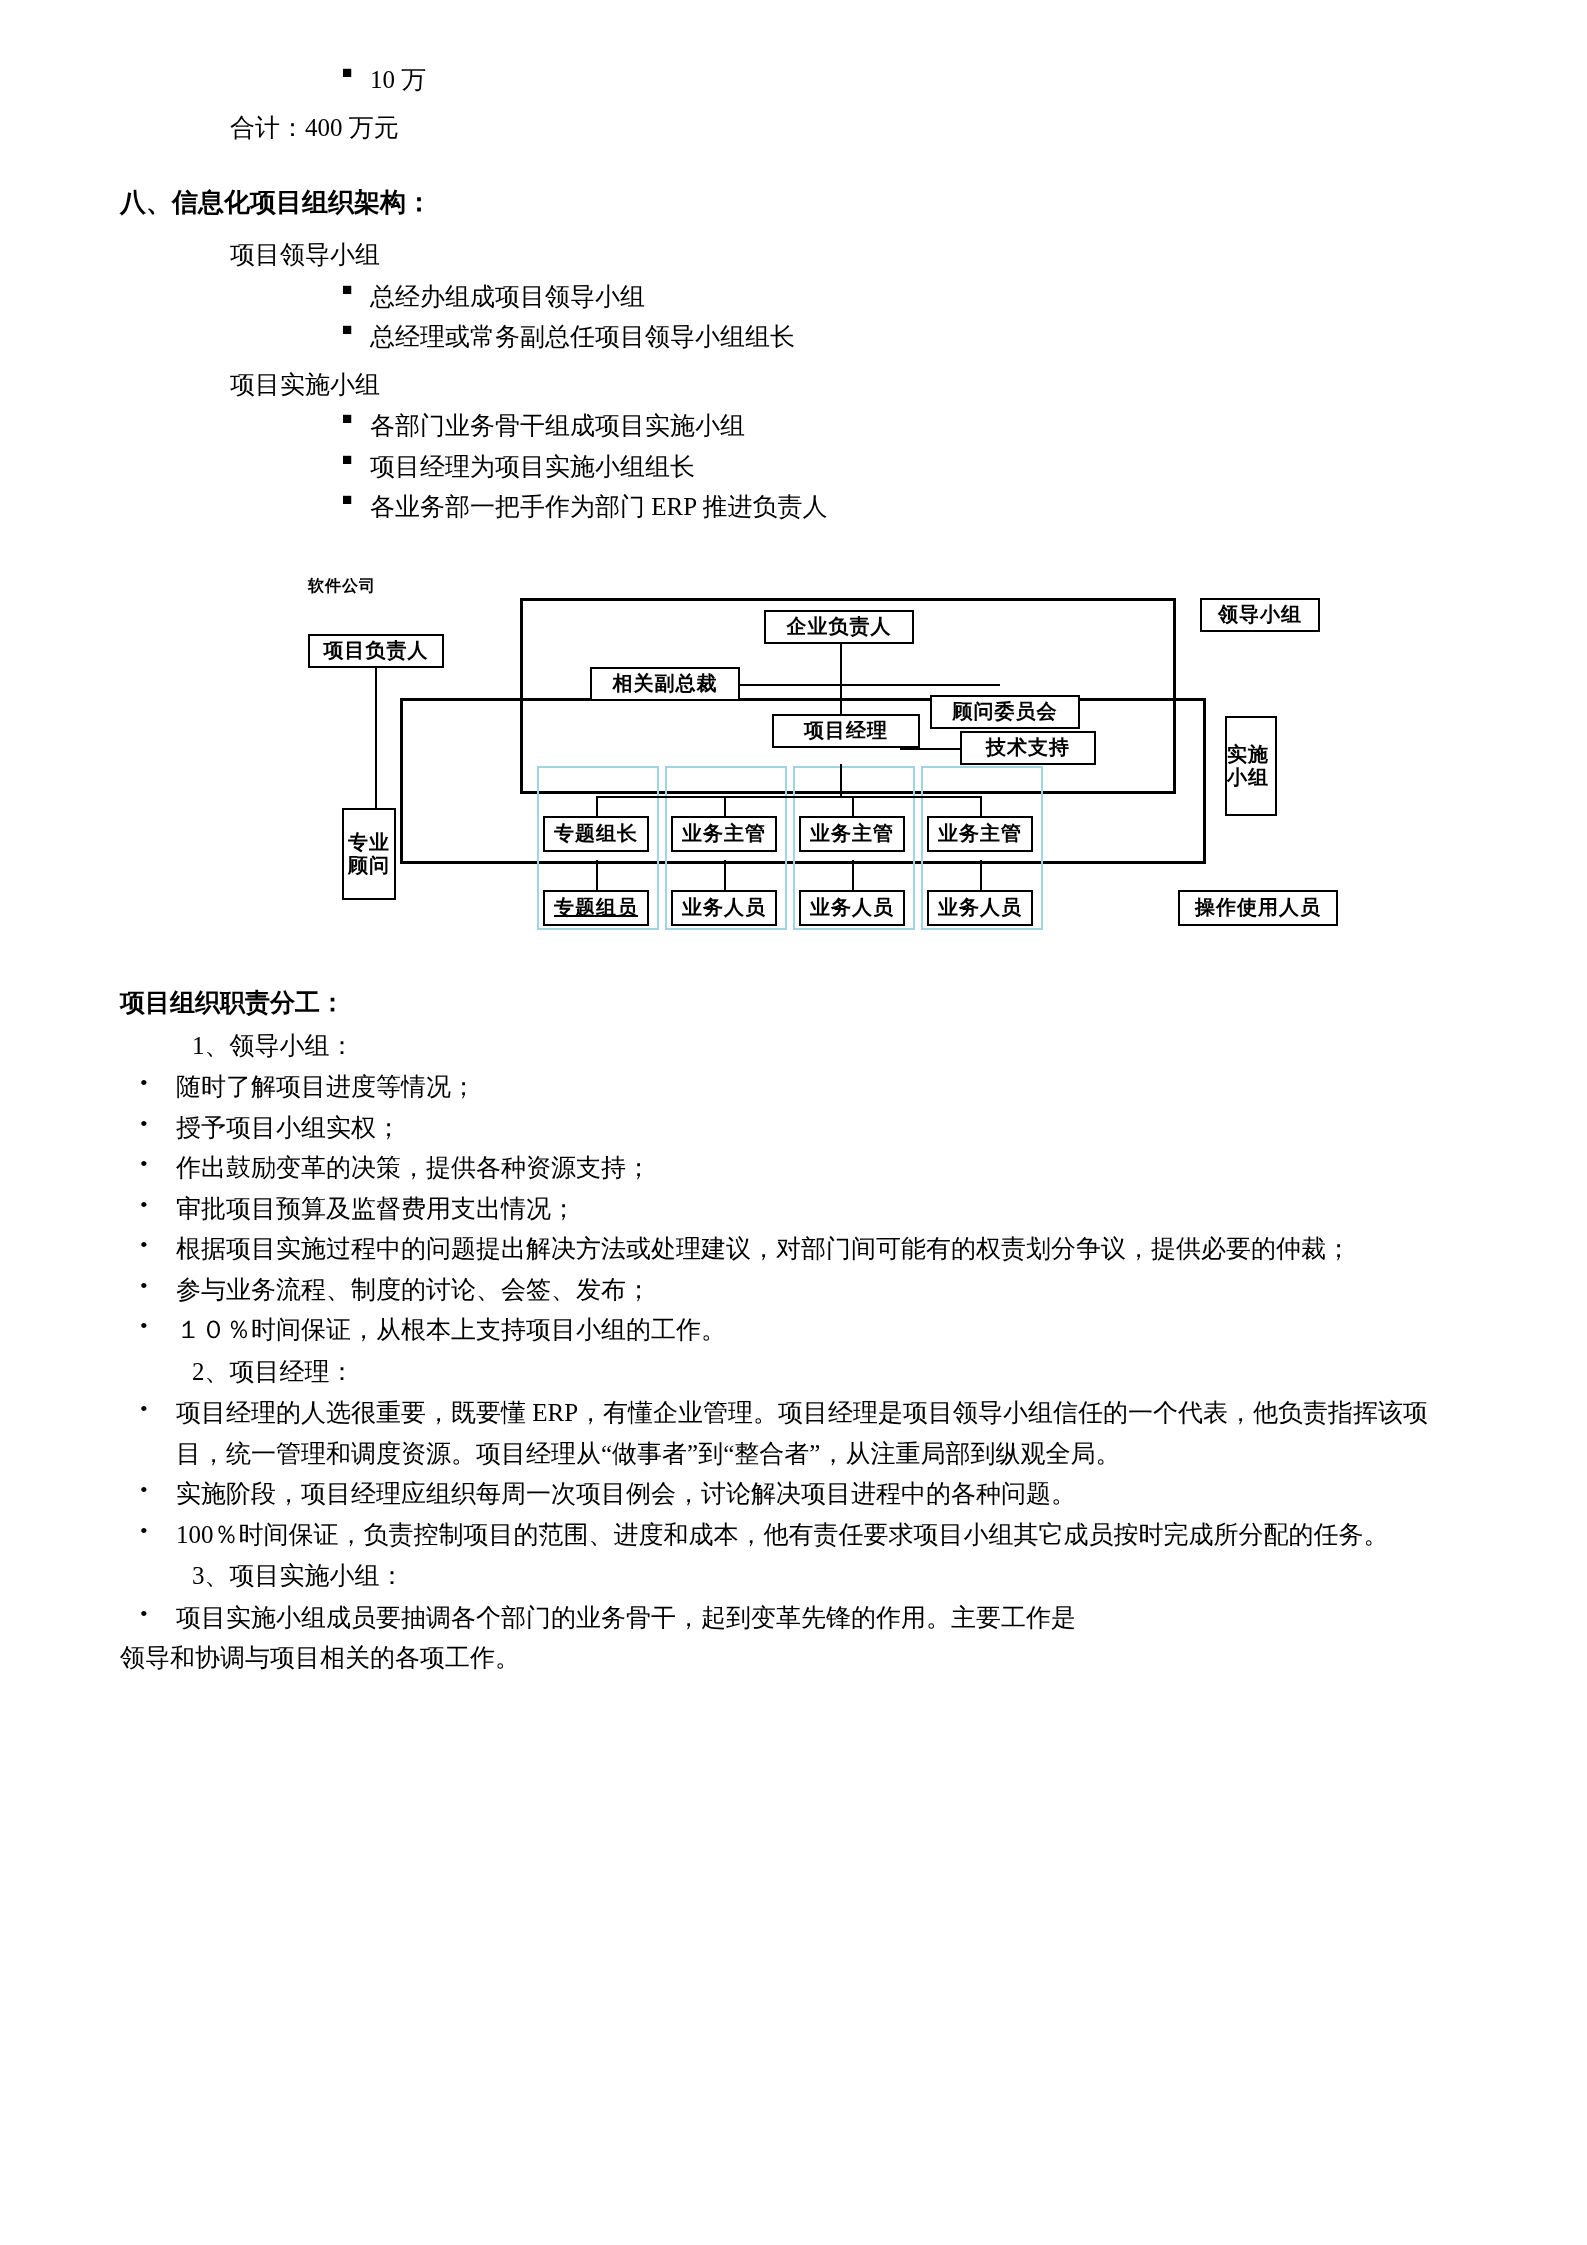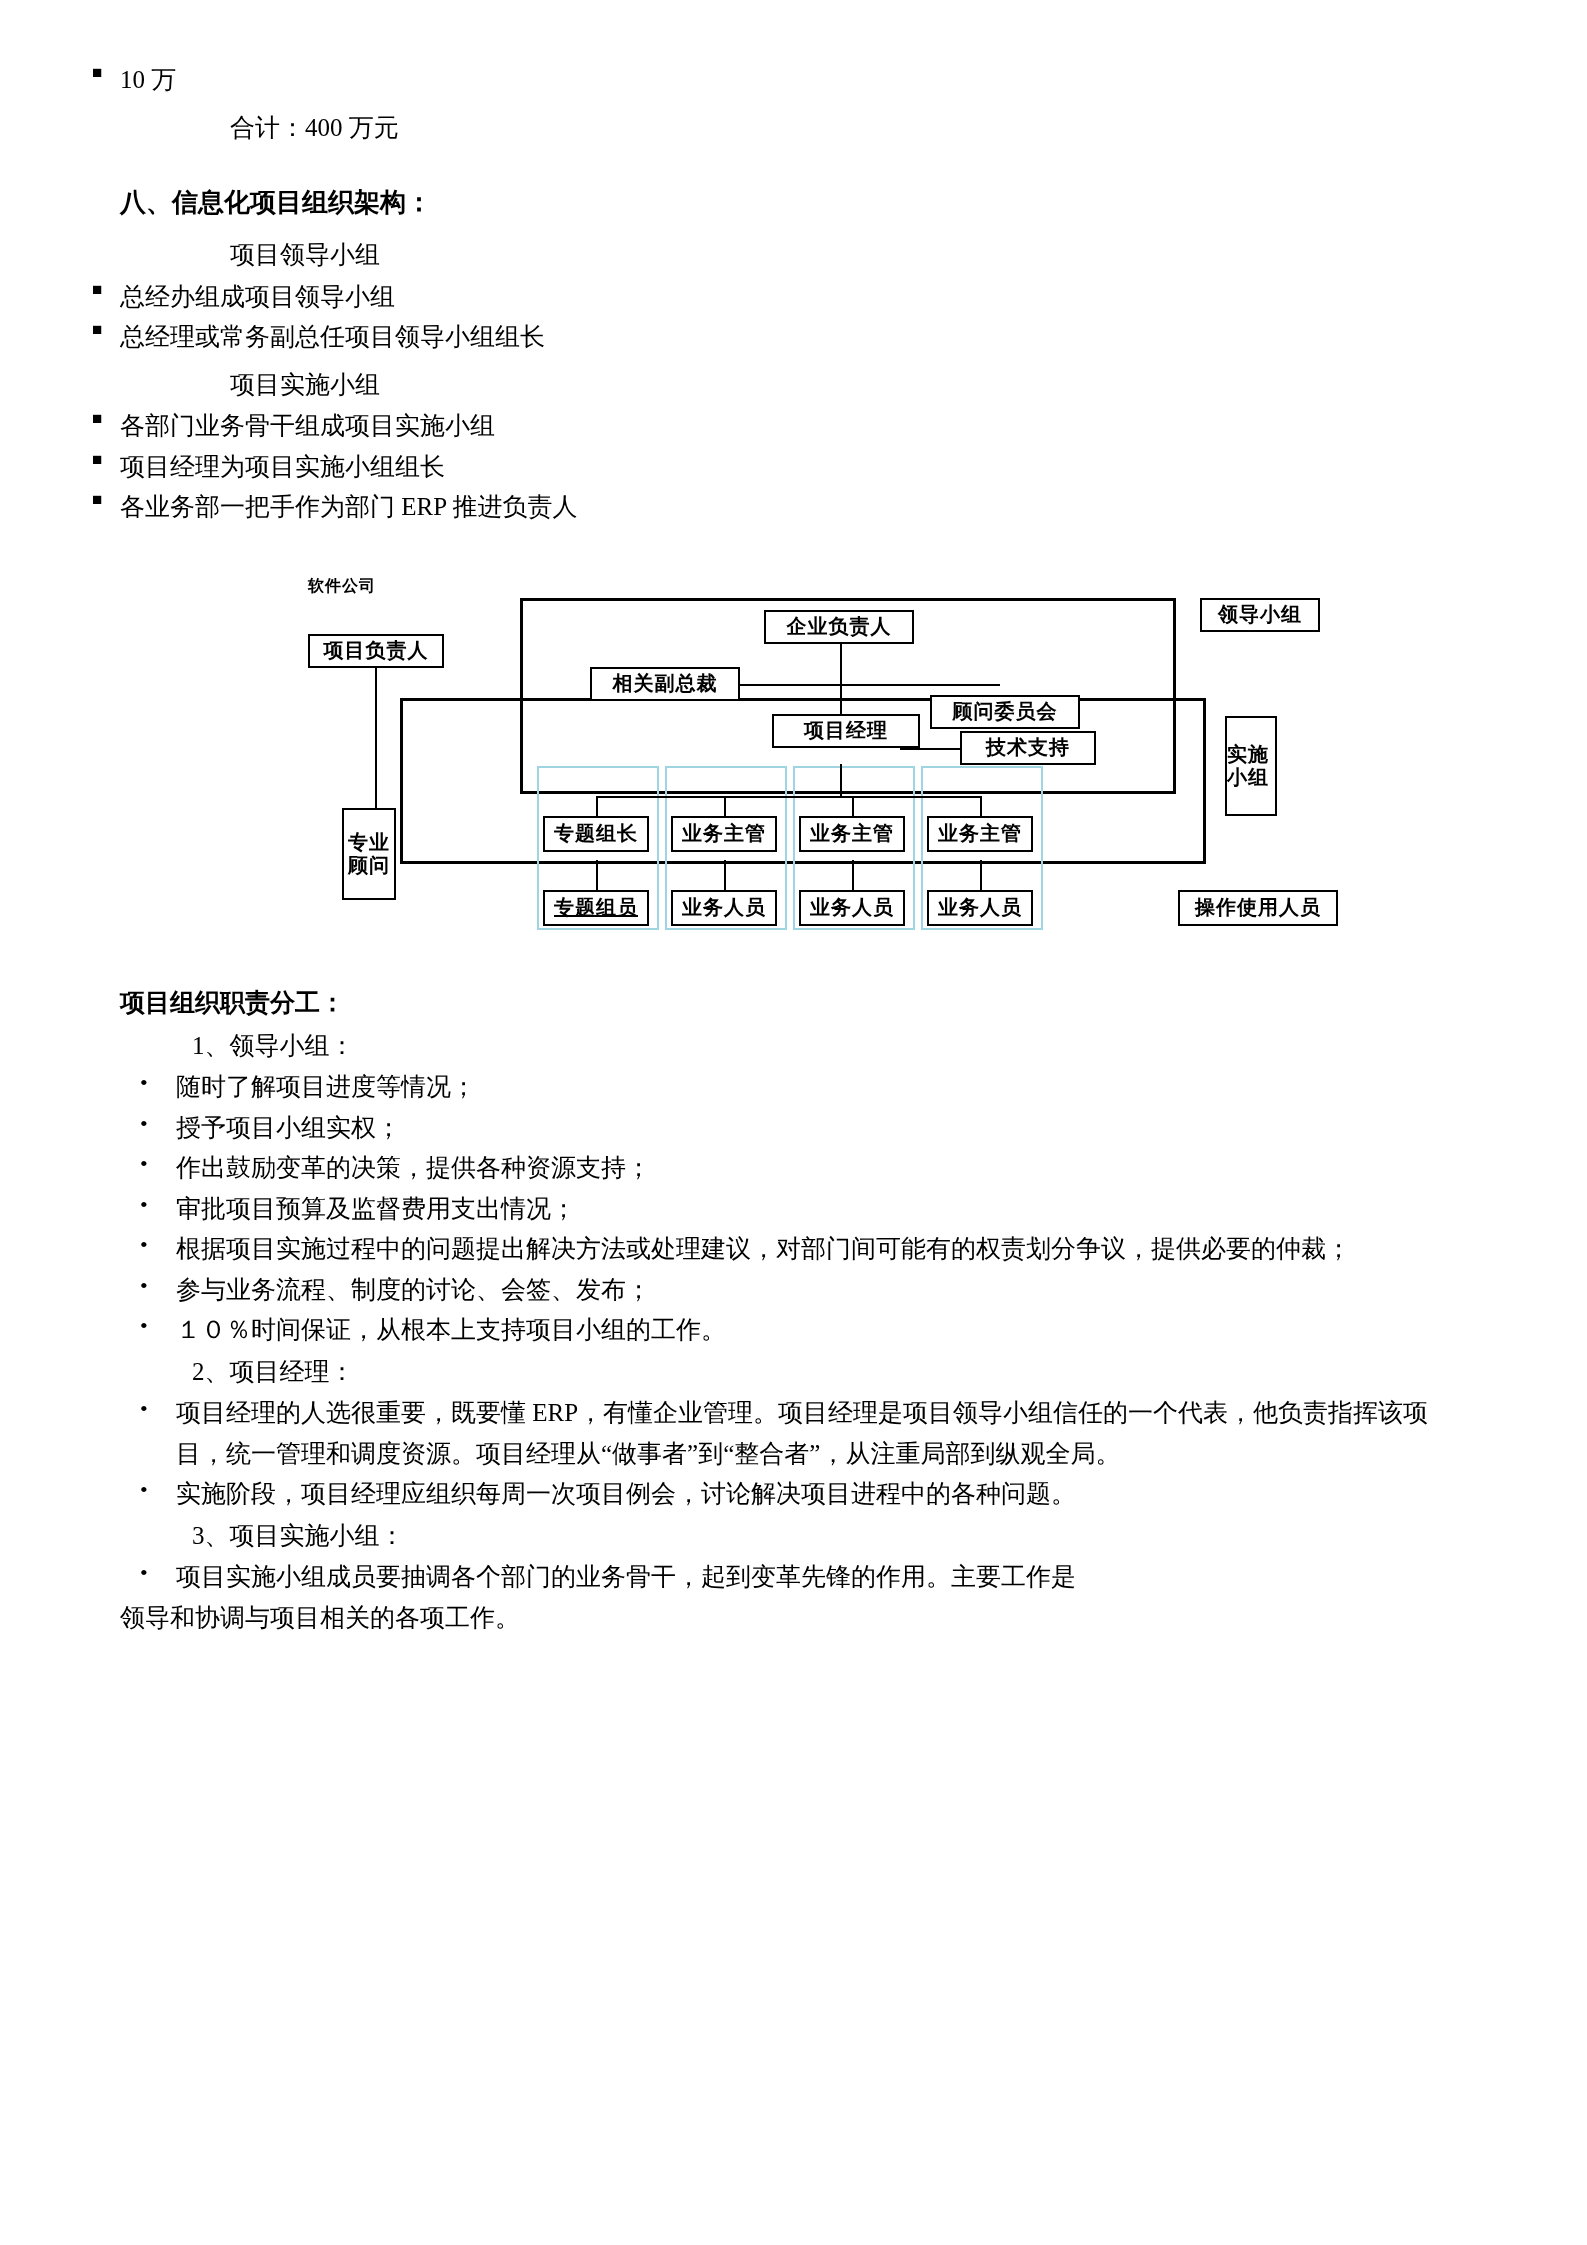--- a/index.html
+++ b/index.html
@@ -14,20 +14,21 @@
     width:1587px;
     min-height:2245px;
     box-sizing:border-box;
     padding:60px 120px 40px 120px;
   }
   
   .line{font-size:25px;line-height:1.55;}
   .indent-3{margin-left:110px;}
   .sq-item{
     position:relative;
+    margin-left:250px;
     font-size:25px;
     line-height:1.62;
   }
   .sq-item:before{
     content:"\25A0";
     position:absolute;
     left:-28px;
     top:-1px;
     font-size:17px;
   }
@@ -188,18 +189,19 @@
   <div class="dot-item">授予项目小组实权；</div>
   <div class="dot-item">作出鼓励变革的决策，提供各种资源支持；</div>
   <div class="dot-item">审批项目预算及监督费用支出情况；</div>
   <div class="dot-item">根据项目实施过程中的问题提出解决方法或处理建议，对部门间可能有的权责划分争议，提供必要的仲裁；</div>
   <div class="dot-item">参与业务流程、制度的讨论、会签、发布；</div>
   <div class="dot-item">１０％时间保证，从根本上支持项目小组的工作。</div>
 
   <div class="num-item">2、项目经理：</div>
   <div class="dot-item">项目经理的人选很重要，既要懂 ERP，有懂企业管理。项目经理是项目领导小组信任的一个代表，他负责指挥该项目，统一管理和调度资源。项目经理从“做事者”到“整合者”，从注重局部到纵观全局。</div>
   <div class="dot-item">实施阶段，项目经理应组织每周一次项目例会，讨论解决项目进程中的各种问题。</div>
+  <div class="dot-item">100％时间保证，负责控制项目的范围、进度和成本，他有责任要求项目小组其它成员按时完成所分配的任务。</div>
 
   <div class="num-item">3、项目实施小组：</div>
   <div class="dot-item">项目实施小组成员要抽调各个部门的业务骨干，起到变革先锋的作用。主要工作是</div>
   <div class="plain">领导和协调与项目相关的各项工作。</div>
 
 </div>
 
 </body></html>

